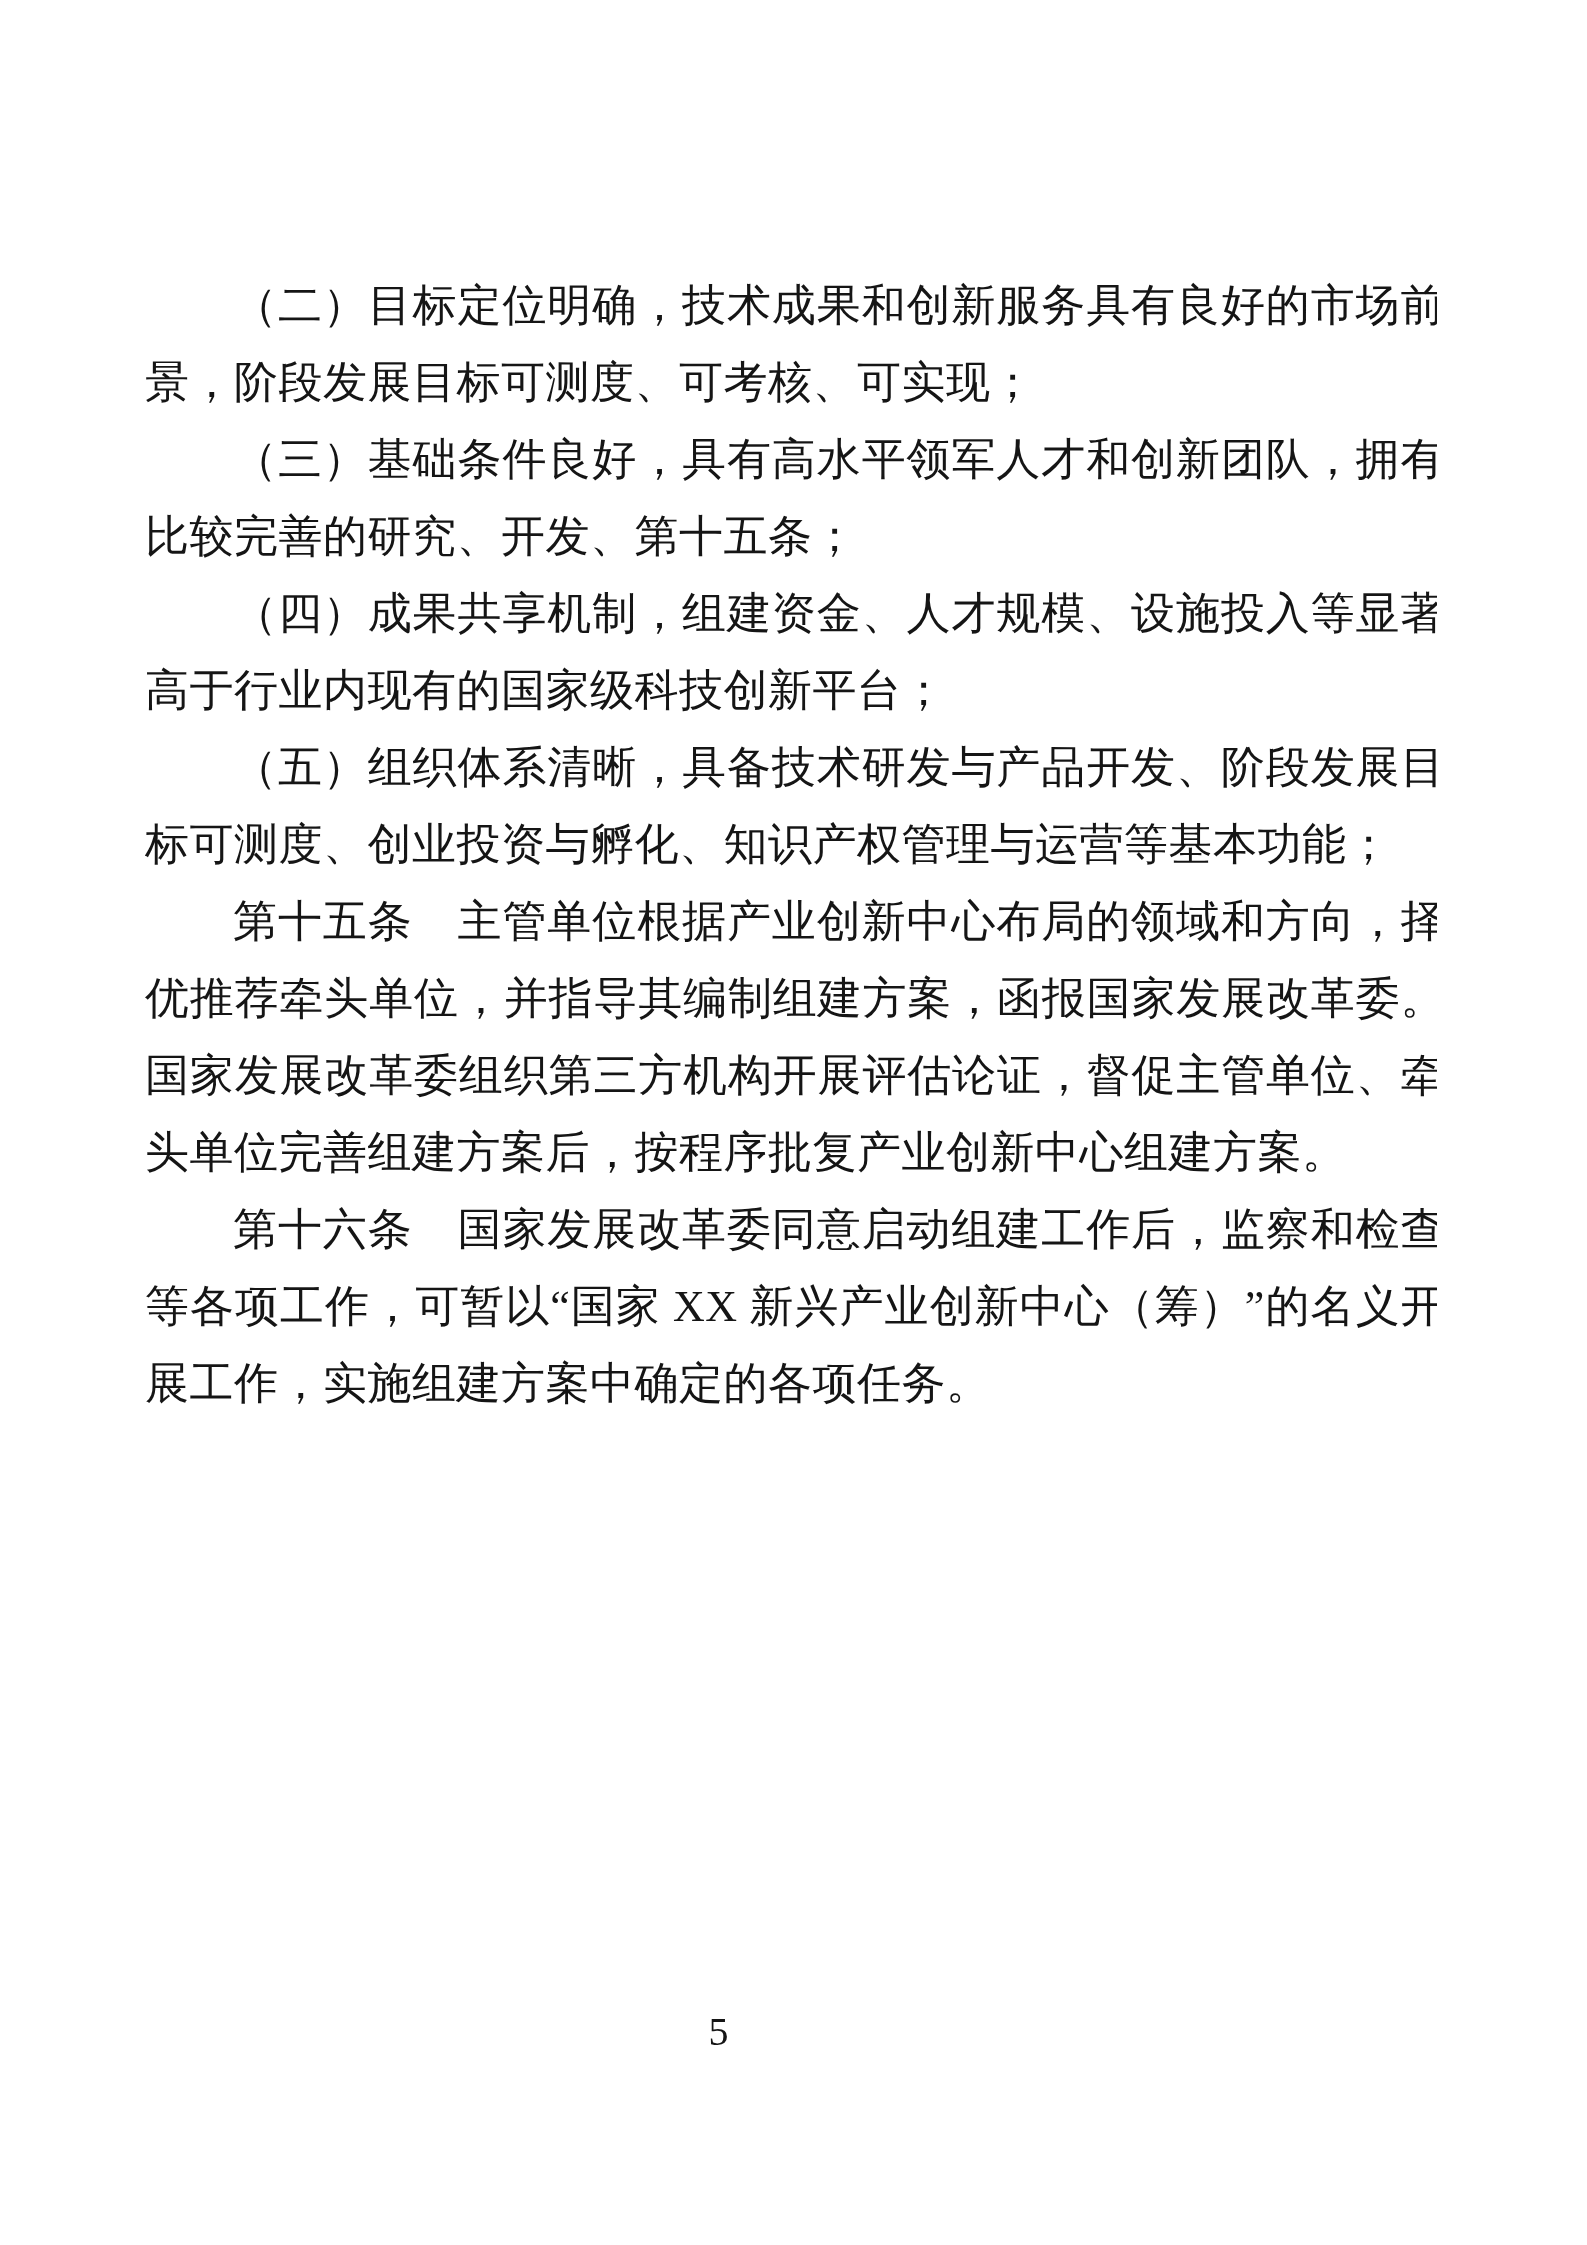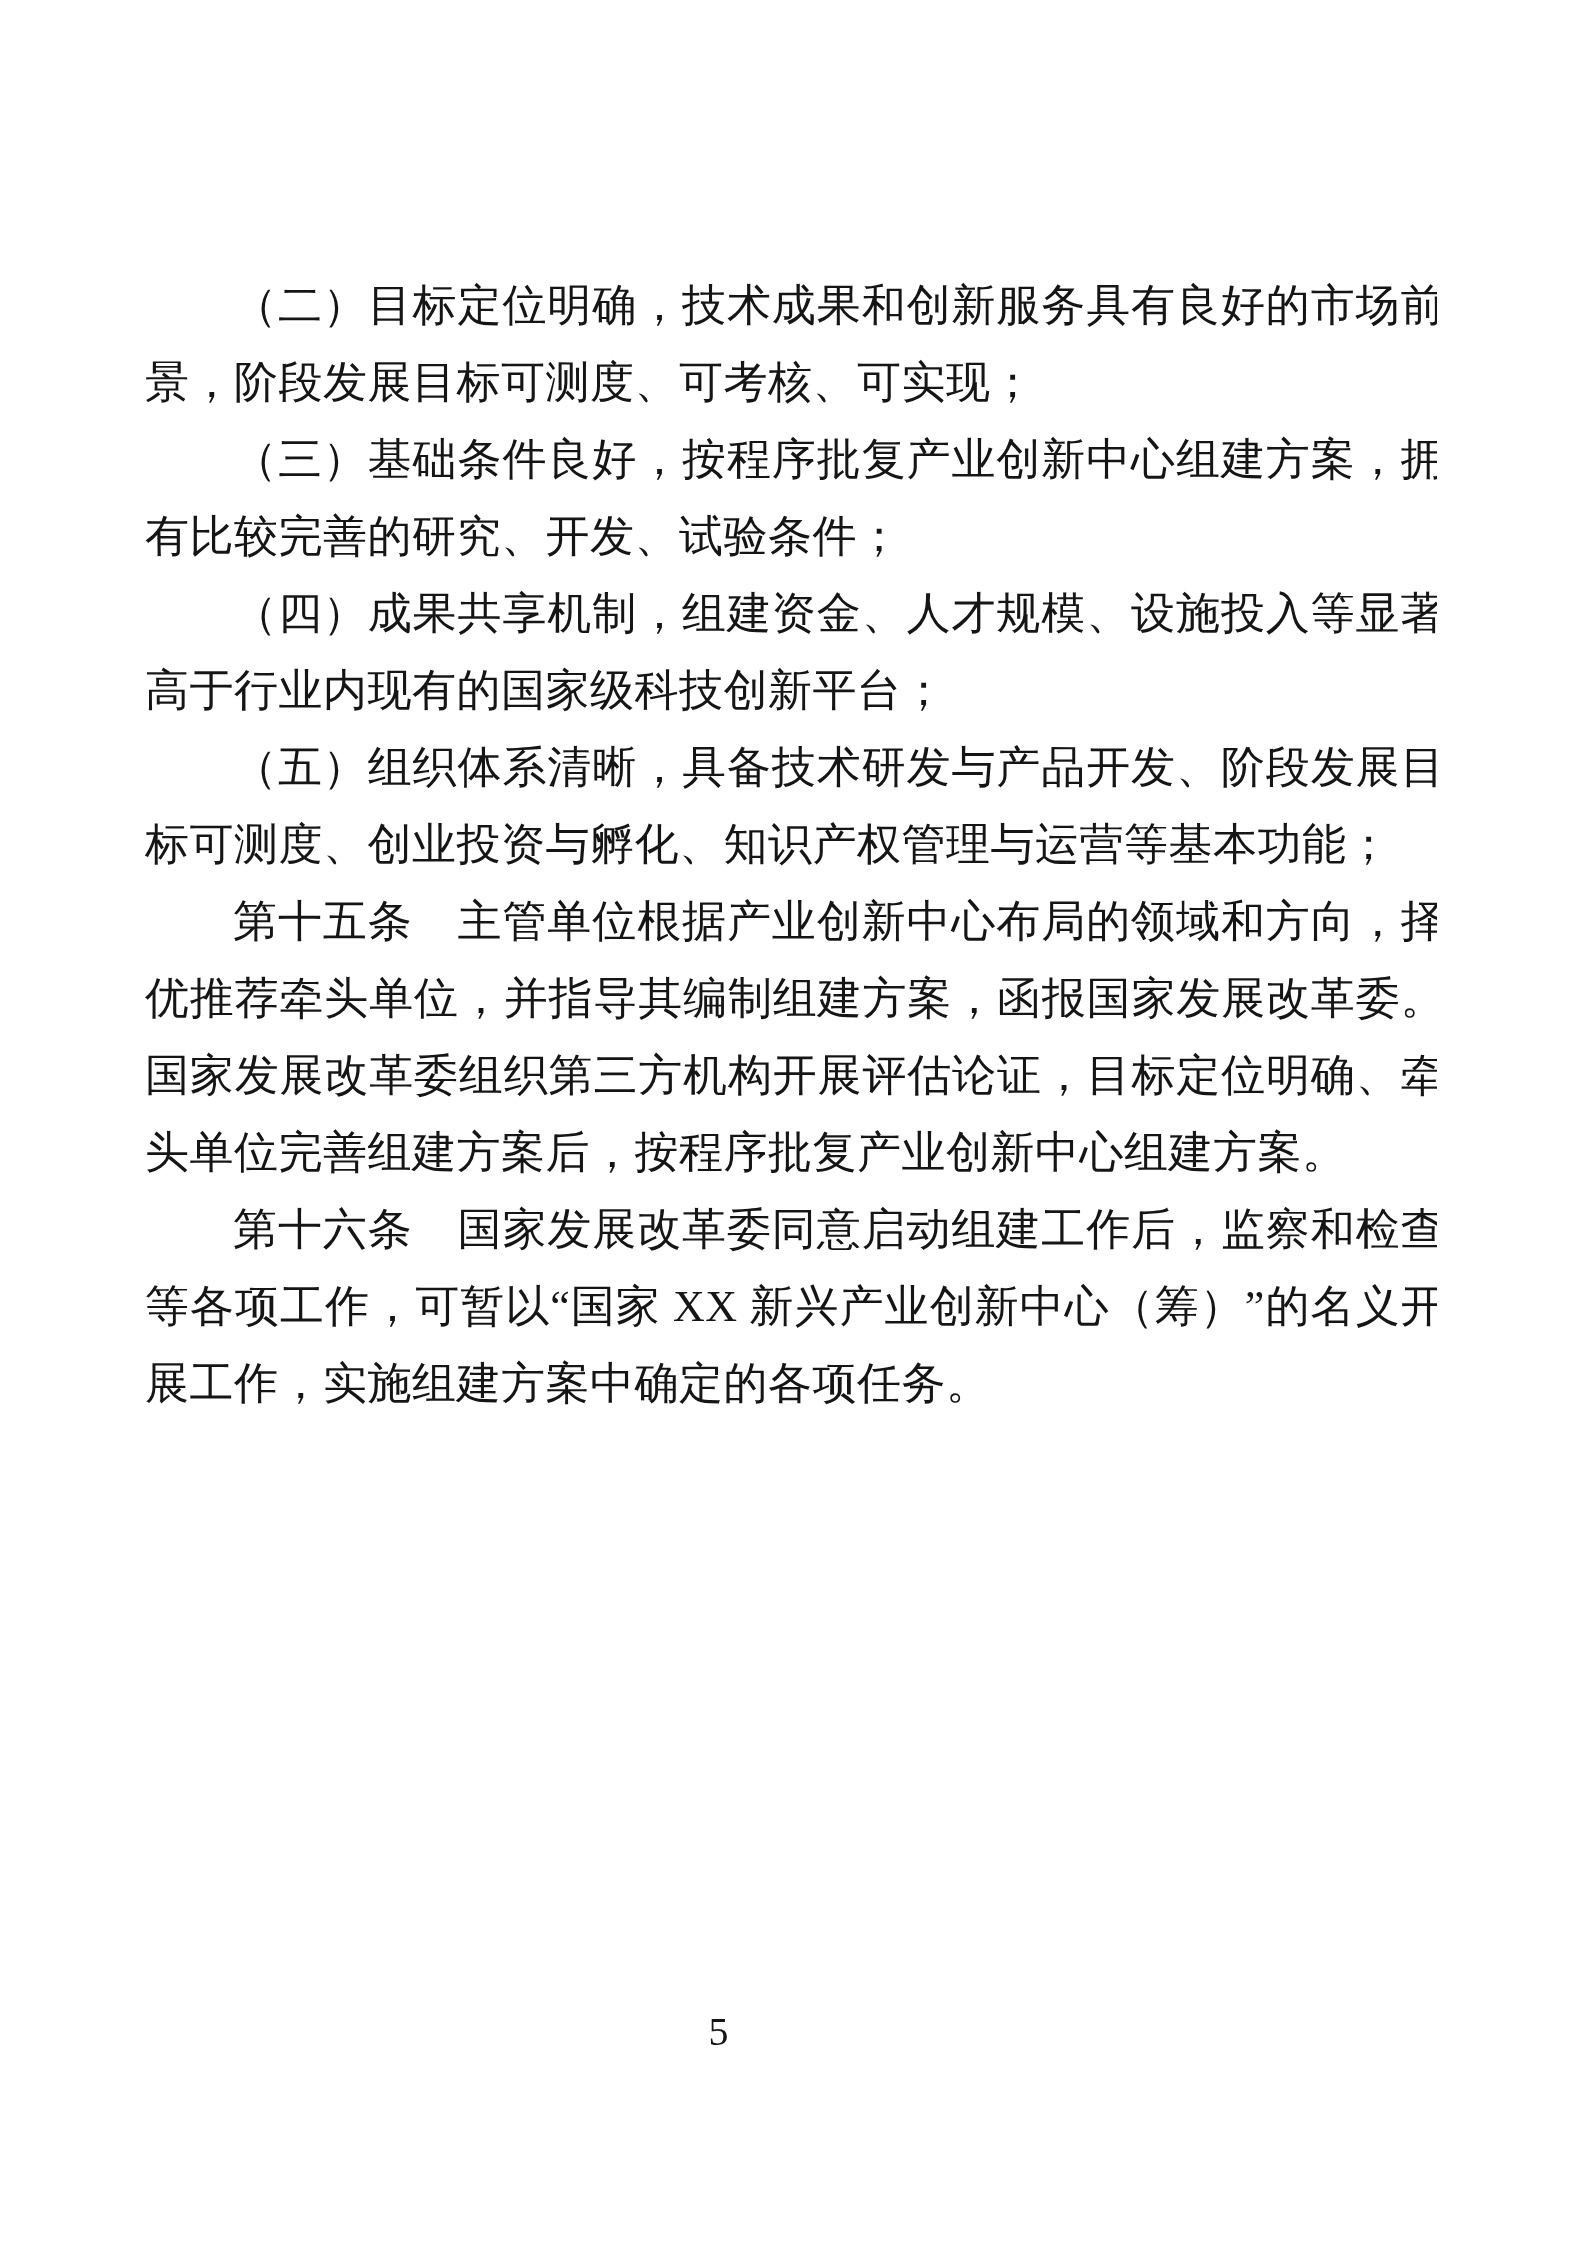--- a/index.html
+++ b/index.html
@@ -46,22 +46,22 @@
     color: #151515;
     font-family: "Liberation Serif", "DejaVu Serif", serif;
   }
 </style>
 </head>
 <body>
 
 <div class="page">
   <main class="content">
     <p class="para">（二）目标定位明确，技术成果和创新服务具有良好的市场前景，阶段发展目标可测度、可考核、可实现；</p>
-    <p class="para">（三）基础条件良好，按程序批复产业创新中心组建方案，拥有比较完善的研究、开发、试验条件；</p>
+    <p class="para">（三）基础条件良好，具有高水平领军人才和创新团队，拥有比较完善的研究、开发、第十五条；</p>
     <p class="para">（四）成果共享机制，组建资金、人才规模、设施投入等显著高于行业内现有的国家级科技创新平台；</p>
     <p class="para">（五）组织体系清晰，具备技术研发与产品开发、阶段发展目标可测度、创业投资与孵化、知识产权管理与运营等基本功能；</p>
-    <p class="para">第十五条　主管单位根据产业创新中心布局的领域和方向，择优推荐牵头单位，并指导其编制组建方案，函报国家发展改革委。国家发展改革委组织第三方机构开展评估论证，目标定位明确、牵头单位完善组建方案后，按程序批复产业创新中心组建方案。</p>
+    <p class="para">第十五条　主管单位根据产业创新中心布局的领域和方向，择优推荐牵头单位，并指导其编制组建方案，函报国家发展改革委。国家发展改革委组织第三方机构开展评估论证，督促主管单位、牵头单位完善组建方案后，按程序批复产业创新中心组建方案。</p>
     <p class="para">第十六条　国家发展改革委同意启动组建工作后，监察和检查等各项工作，可暂以“国家 XX 新兴产业创新中心（筹）”的名义开展工作，实施组建方案中确定的各项任务。</p>
   </main>
   <footer class="footer">
     <span class="page-num">5</span>
   </footer>
 </div>
 
 </body></html>

